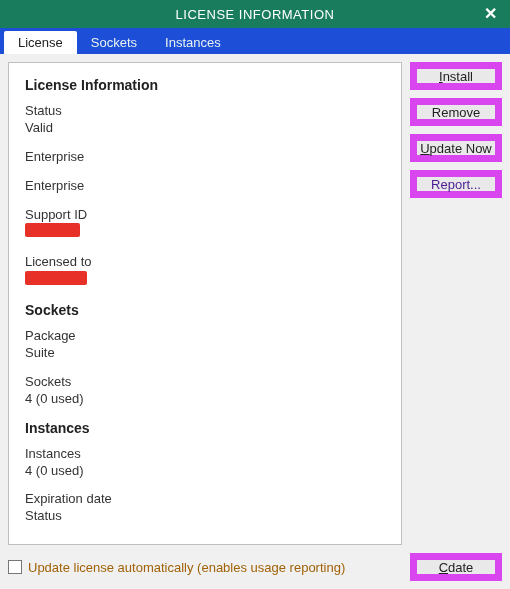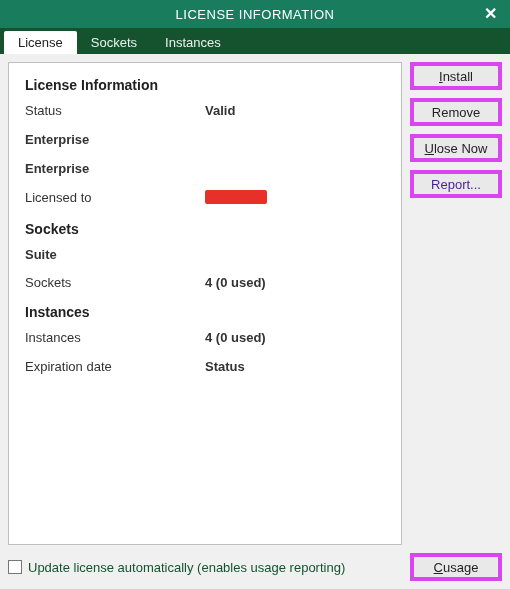--- a/index.html
+++ b/index.html
@@ -24,21 +24,21 @@
 }
 .titlebar .close {
   position: absolute;
   right: 12px;
   top: 4px;
   font-size: 16px;
   font-weight: bold;
   cursor: pointer;
 }
 .tabstrip {
-  background: #14532d;
+  background: #1d4ed8;
   display: flex;
   align-items: flex-end;
   padding: 0 4px;
   height: 26px;
 }
 .tab {
   color: #e8f3ef;
   font-size: 13px;
   padding: 4px 14px;
   cursor: pointer;
@@ -70,42 +70,43 @@
   margin-top: 4px;
   margin-bottom: 10px;
 }
 .section-heading.first { margin-top: 0; }
 .row {
   display: flex;
   font-size: 13px;
   color: #333;
   margin-bottom: 12px;
   line-height: 1.3;
+  flex-direction: column;
 }
 .row .label { width: 180px; }
-.row .value { flex: 1; font-weight: bold; }
+.row .value { flex: 1; }
 .redacted {
   display: inline-block;
   background: #e63028;
   height: 14px;
   border-radius: 2px;
 }
 .red-w1 { width: 55px; }
 .red-w2 { width: 62px; }
 .red-w3 { width: 125px; }
 .sidebar {
   width: 92px;
   display: flex;
   flex-direction: column;
   gap: 8px;
 }
 .btn {
   height: 28px;
   background: #e9e9e9;
-  border: 4px solid #d946ef;
+  border: 7px solid #d946ef;
   font-size: 13px;
   color: #222;
   cursor: pointer;
   padding: 0 0;
 }
 .btn:disabled {
   color: #4c1d95;
   cursor: default;
 }
 .mn { text-decoration: underline; }
@@ -121,21 +122,21 @@
   width: 14px;
   height: 14px;
   border: 1px solid #777;
   background: #fff;
   margin-right: 6px;
   flex-shrink: 0;
 }
 .footer-label {
   flex: 1;
   font-size: 13px;
-  color: #14532d;
+  color: #a16207;
   display: flex;
   align-items: center;
 }
 .footer .btn { width: 92px; }
 </style>
 </head>
 <body>
 
 <div class="titlebar">
   <span>LICENSE INFORMATION</span>
@@ -157,27 +158,32 @@
       <div class="label">Status</div>
       <div class="value">Valid</div>
     </div>
     <div class="row">
       <div class="value">Enterprise</div>
     </div>
     <div class="row">
       <div class="value">Enterprise</div>
     </div>
     <div class="row">
+      <div class="label">Support ID</div>
+      <div class="value"><span class="redacted red-w1"></span></div>
+    </div>
+    <div class="row">
       <div class="label">Licensed to</div>
       <div class="value"><span class="redacted red-w2"></span></div>
     </div>
 
     <div class="section-heading">Sockets</div>
 
     <div class="row">
+      <div class="label">Package</div>
       <div class="value">Suite</div>
     </div>
     <div class="row">
       <div class="label">Sockets</div>
       <div class="value">4 (0 used)</div>
     </div>
 
     <div class="section-heading">Instances</div>
 
     <div class="row">
@@ -187,24 +193,24 @@
     <div class="row">
       <div class="label">Expiration date</div>
       <div class="value">Status</div>
     </div>
 
   </div>
 
   <div class="sidebar">
     <button class="btn"><span></span><span class="mn">I</span><span>nstall</span></button>
     <button class="btn">Remove</button>
-    <button class="btn"><span></span><span class="mn">U</span><span>lose Now</span></button>
+    <button class="btn"><span></span><span class="mn">U</span><span>pdate Now</span></button>
     <button class="btn" disabled="">Report...</button>
   </div>
 </div>
 
 <div class="footer">
   <label class="footer-label">
     <span class="checkbox"></span>
     <span>Update license automatically (enables usage reporting)</span>
   </label>
-  <button class="btn"><span></span><span class="mn">C</span><span>usage</span></button>
+  <button class="btn"><span></span><span class="mn">C</span><span>date</span></button>
 </div>
 
 </body></html>

